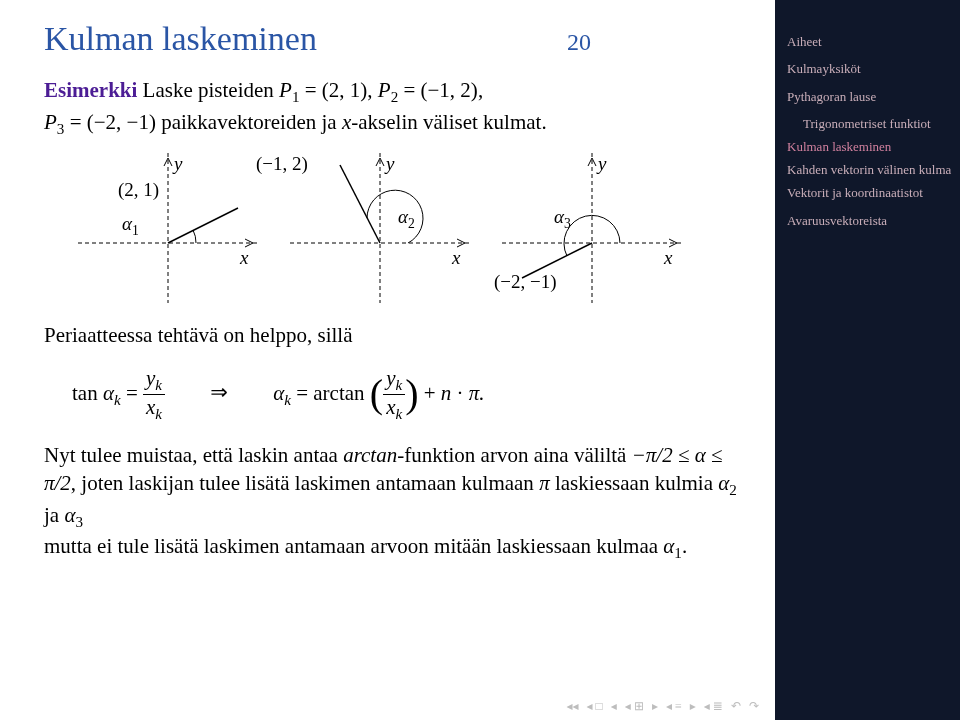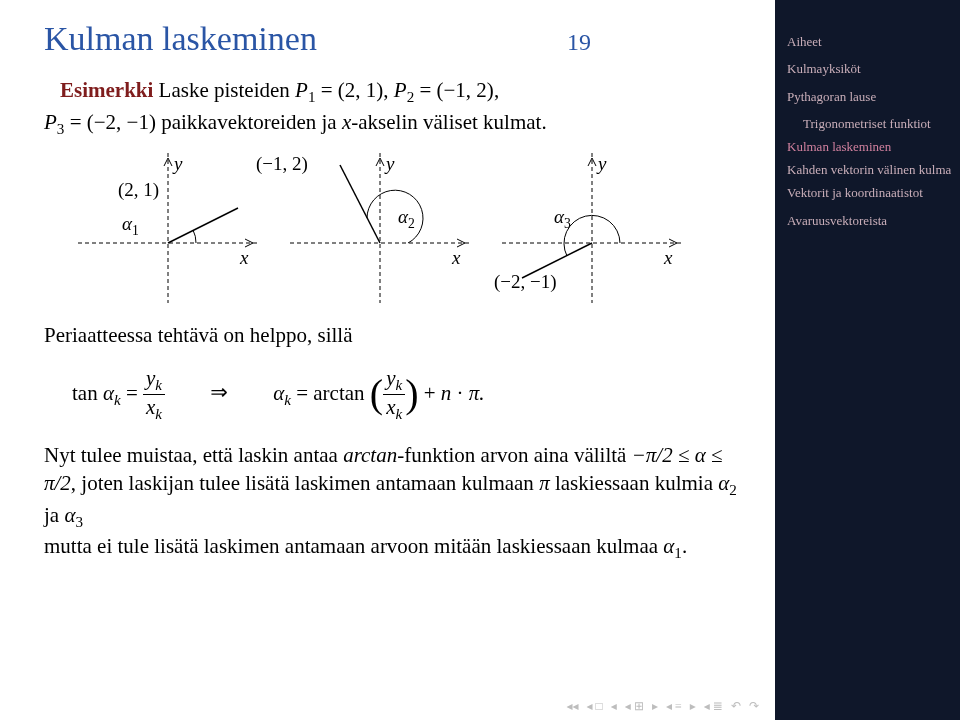--- a/index.html
+++ b/index.html
@@ -43,21 +43,21 @@
   }
   .slide-num {
     font-size: 24px;
     margin-left: 250px;
   }
   .body-text {
     font-size: 21px;
     color: #000;
     line-height: 1.35;
   }
-  .blue { color: #7f1d1d; margin-left: 16px; }
+  .blue { color: #4c1d95; }
   .diagram-row {
     display: flex;
     gap: 32px;
     margin: 14px 0 18px 34px;
   }
   .diagram {
     position: relative;
     width: 180px;
     height: 150px;
   }
@@ -105,21 +105,21 @@
     font-family: 'Times New Roman', serif;
   }
 </style>
 </head>
 <body>
 
 <div class="page">
   <div class="main">
     <div class="title-row">
       <span class="title">Kulman laskeminen</span>
-      <span class="slide-num">19</span>
+      <span class="slide-num">20</span>
     </div>
 
     <div class="body-text">
       <span class="blue" style="font-weight:bold">Esimerkki</span><span> Laske pisteiden </span><span class="ital">P</span><sub>1</sub><span> = </span><span>(2, 1)</span><span>, </span><span class="ital">P</span><sub>2</sub><span> = </span><span>(−1, 2)</span>,<br>
       <span class="ital">P</span><sub>3</sub><span> = </span><span>(−2, −1)</span><span> paikkavektoreiden ja </span><span class="ital">x</span><span>-akselin väliset kulmat.</span>
     </div>
 
     <div class="diagram-row">
 
       <div class="diagram">

